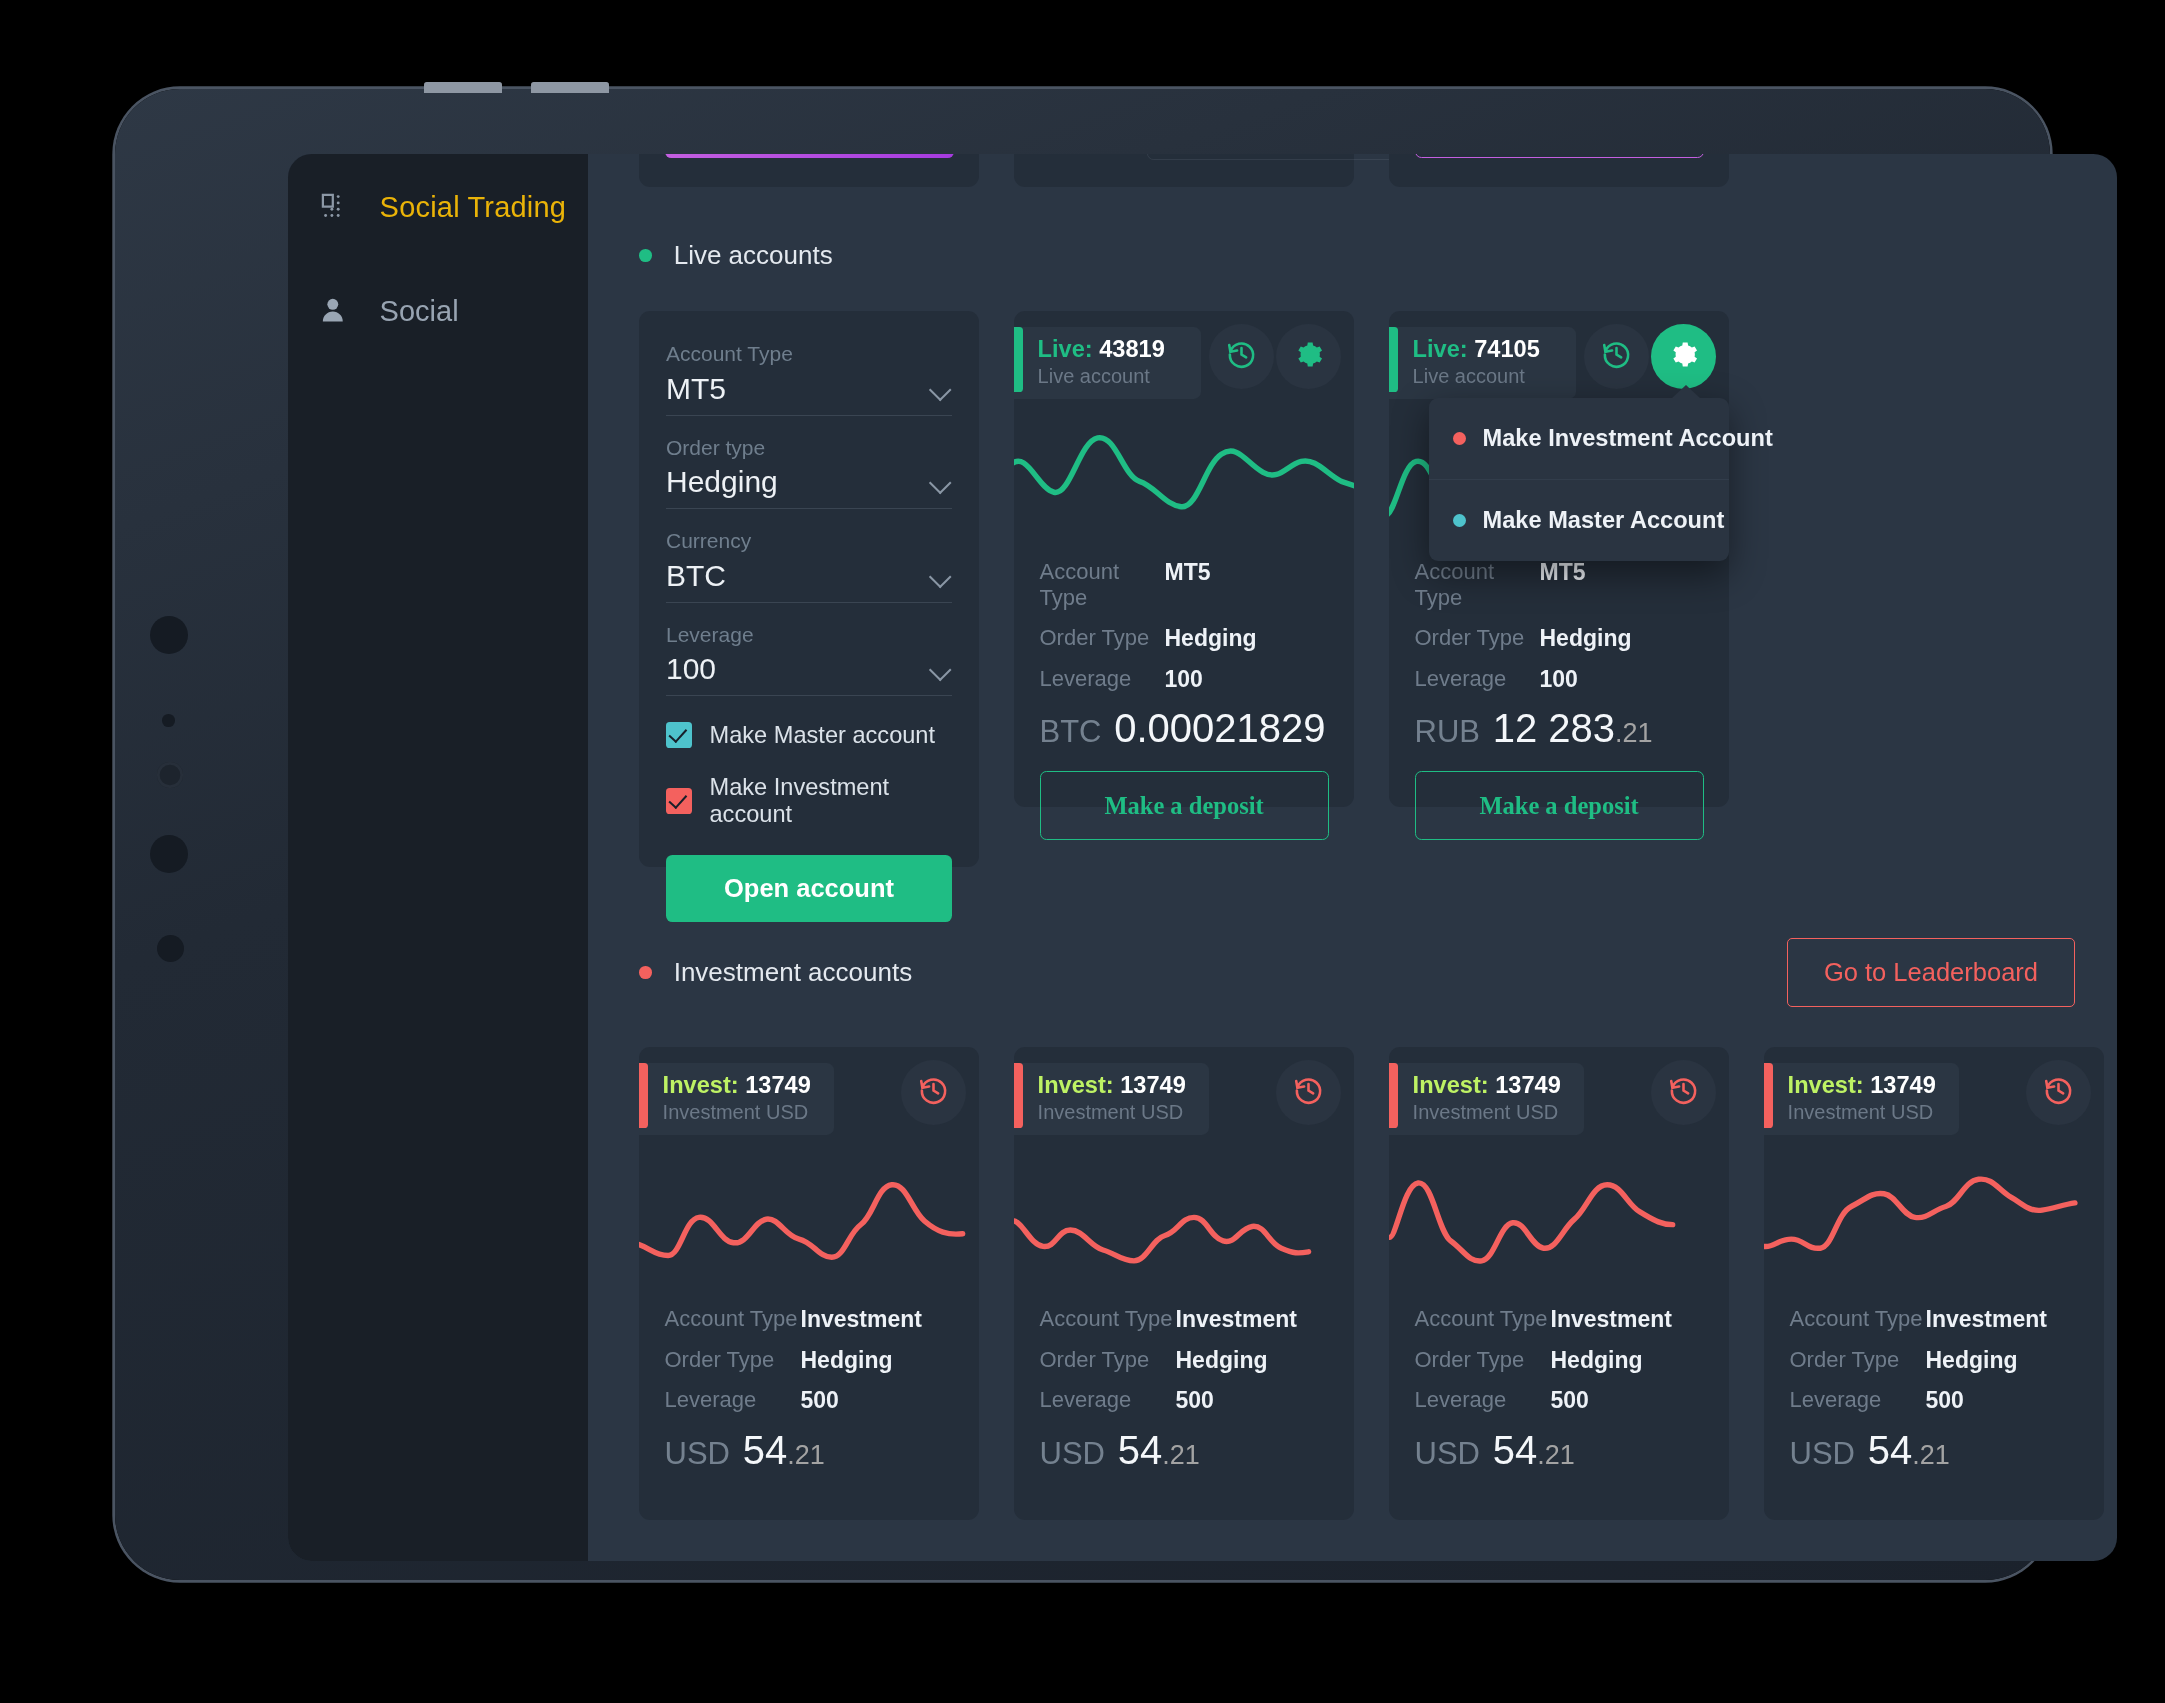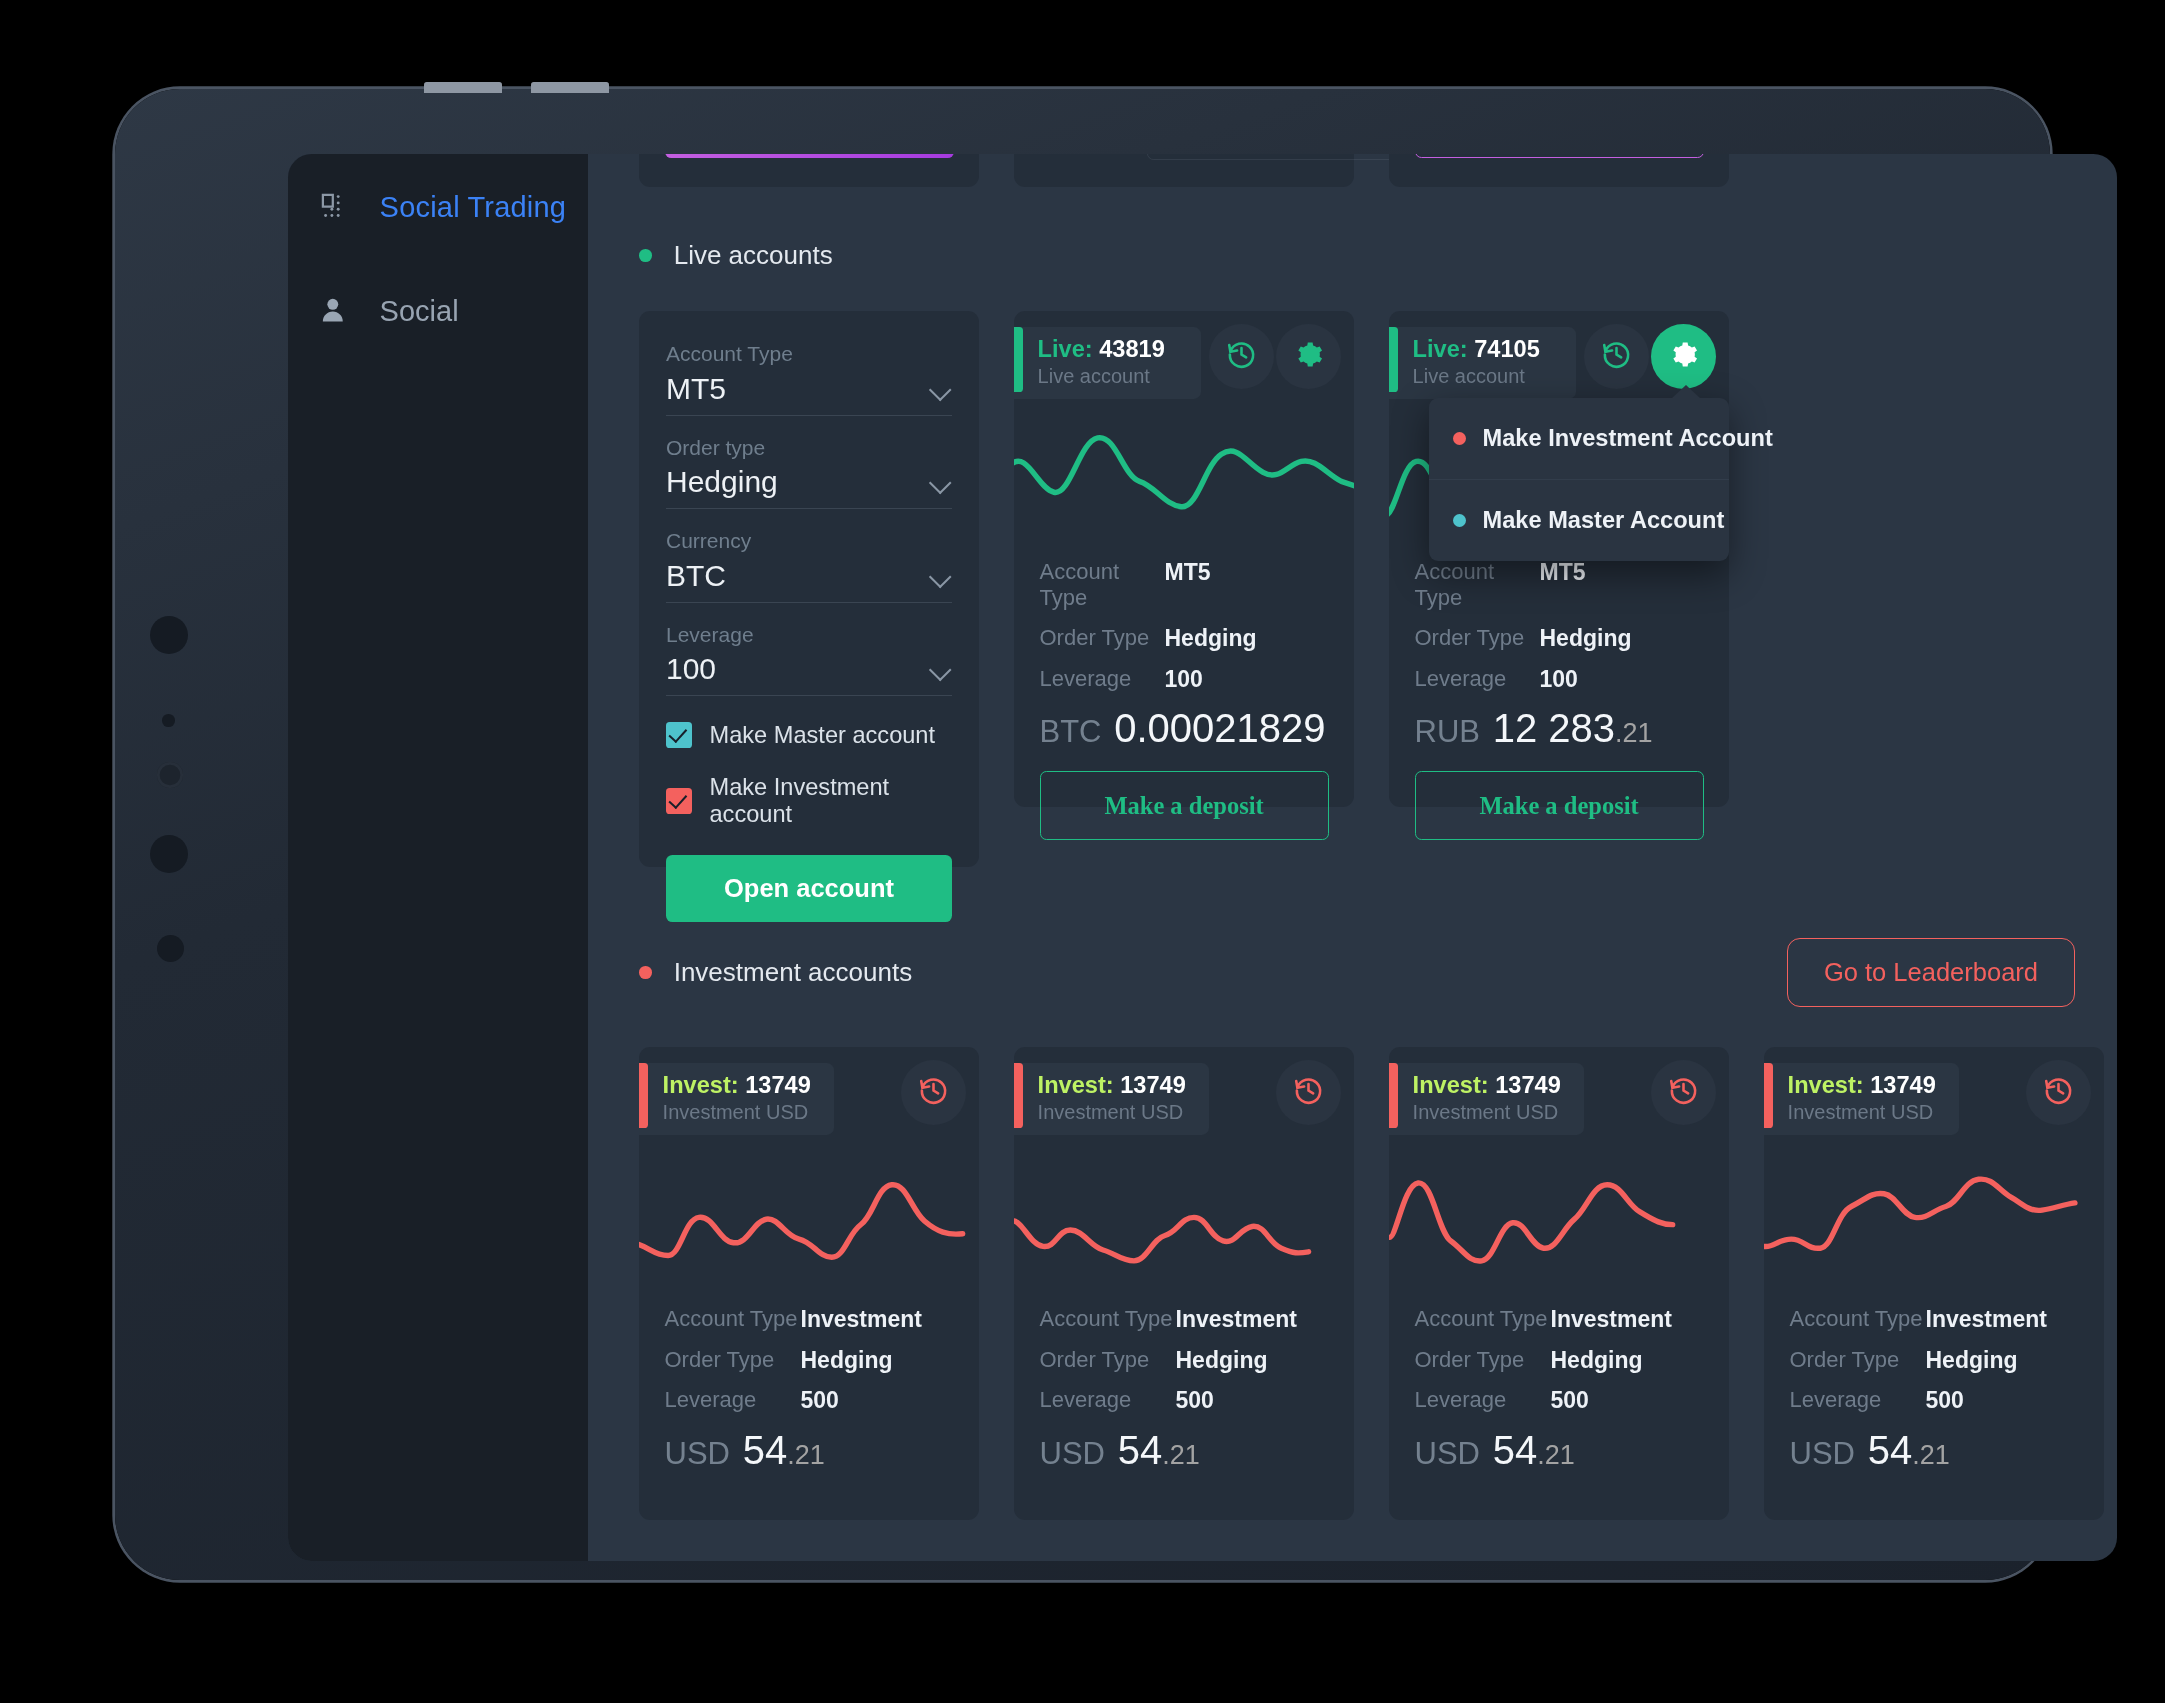--- a/index.html
+++ b/index.html
@@ -42,42 +42,42 @@
   }
 
   
   #sidebar {
     width: 300px; flex: 0 0 300px;
     background: #191f27;
     padding: 27px 0 0 0;
     position: relative;
   }
   .brand { display: flex; align-items: center; gap: 35px; padding: 0 0 0 33px; height: 53px; }
-  .brand-title { color: #3b82f6; font-size: 29px; letter-spacing: 0.2px; }
+  .brand-title { color: #eab308; font-size: 29px; letter-spacing: 0.2px; }
   .nav-item { display: flex; align-items: center; gap: 35px; padding: 0 0 0 33px; height: 53px; margin-top: 51px; cursor: pointer; }
   .nav-label { color: #98a4b2; font-size: 29px; }
   .side-bottom { position: absolute; left: 33px; bottom: 0; width: 236px; padding-bottom: 0; }
   .need-help { color: #ffffff; font-size: 22px; font-weight: bold; margin-bottom: 20px; }
   .support-mail { color: #27b684; font-size: 22px; margin-bottom: 55px; cursor: pointer; }
   .legal-link { color: #4e5a68; font-size: 21px; margin-bottom: 20px; cursor: pointer; }
   .legal-link:last-child { margin-bottom: 0; }
 
   
   #main { flex: 1; position: relative; overflow: hidden; padding: 0 12px 0 0; }
   #main-inner { position: absolute; left: 0; top: -87px; width: 100%; padding: 0 42px 0 51px; }
 
   .section-head { display: flex; align-items: center; margin: 0 0 40px 0; }
   .section-bullet { width: 12.7px; height: 12.7px; border-radius: 50%; margin-right: 22px; }
   .section-bullet.green { background: #1fbd84; }
   .section-bullet.red { background: #f4615e; }
   .section-title { color: #e4e9ef; font-size: 26px; }
   .leaderboard-btn {
     margin-left: auto;
     border: 1.8px solid #f4615e; color: #f4615e;
-    background: transparent; border-radius: 13px;
+    background: transparent; border-radius: 5px;
     font-size: 25.5px; padding: 19px 36px; cursor: pointer;
     font-family: "Liberation Sans", sans-serif;
   }
 
   .row { display: flex; gap: 35px; }
   .card {
     background: #242e3a; border-radius: 11px;
     width: 340px; flex: 0 0 340px;
     position: relative;
   }

